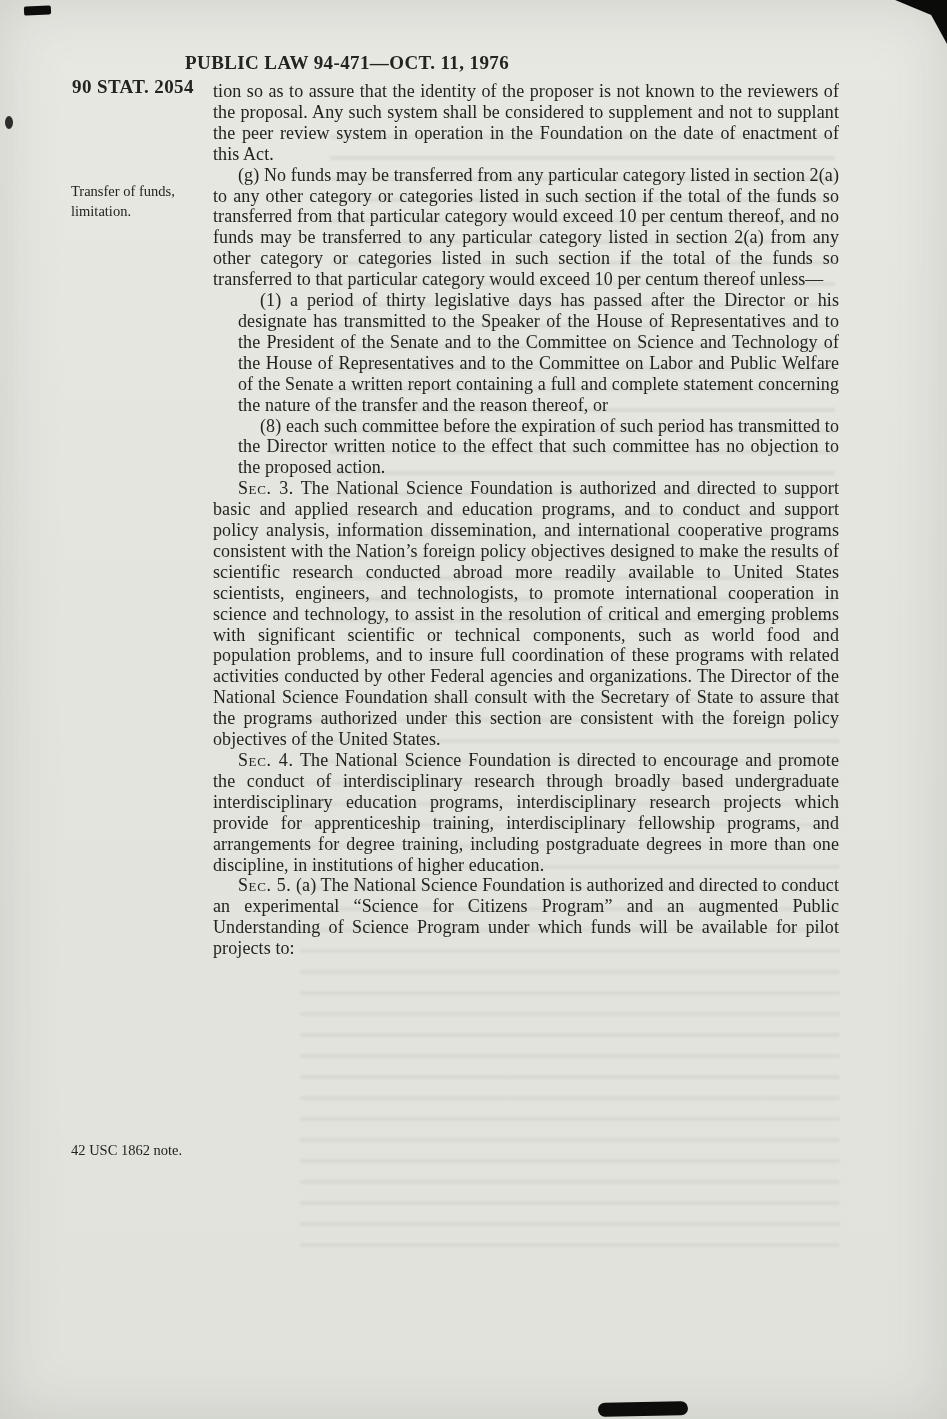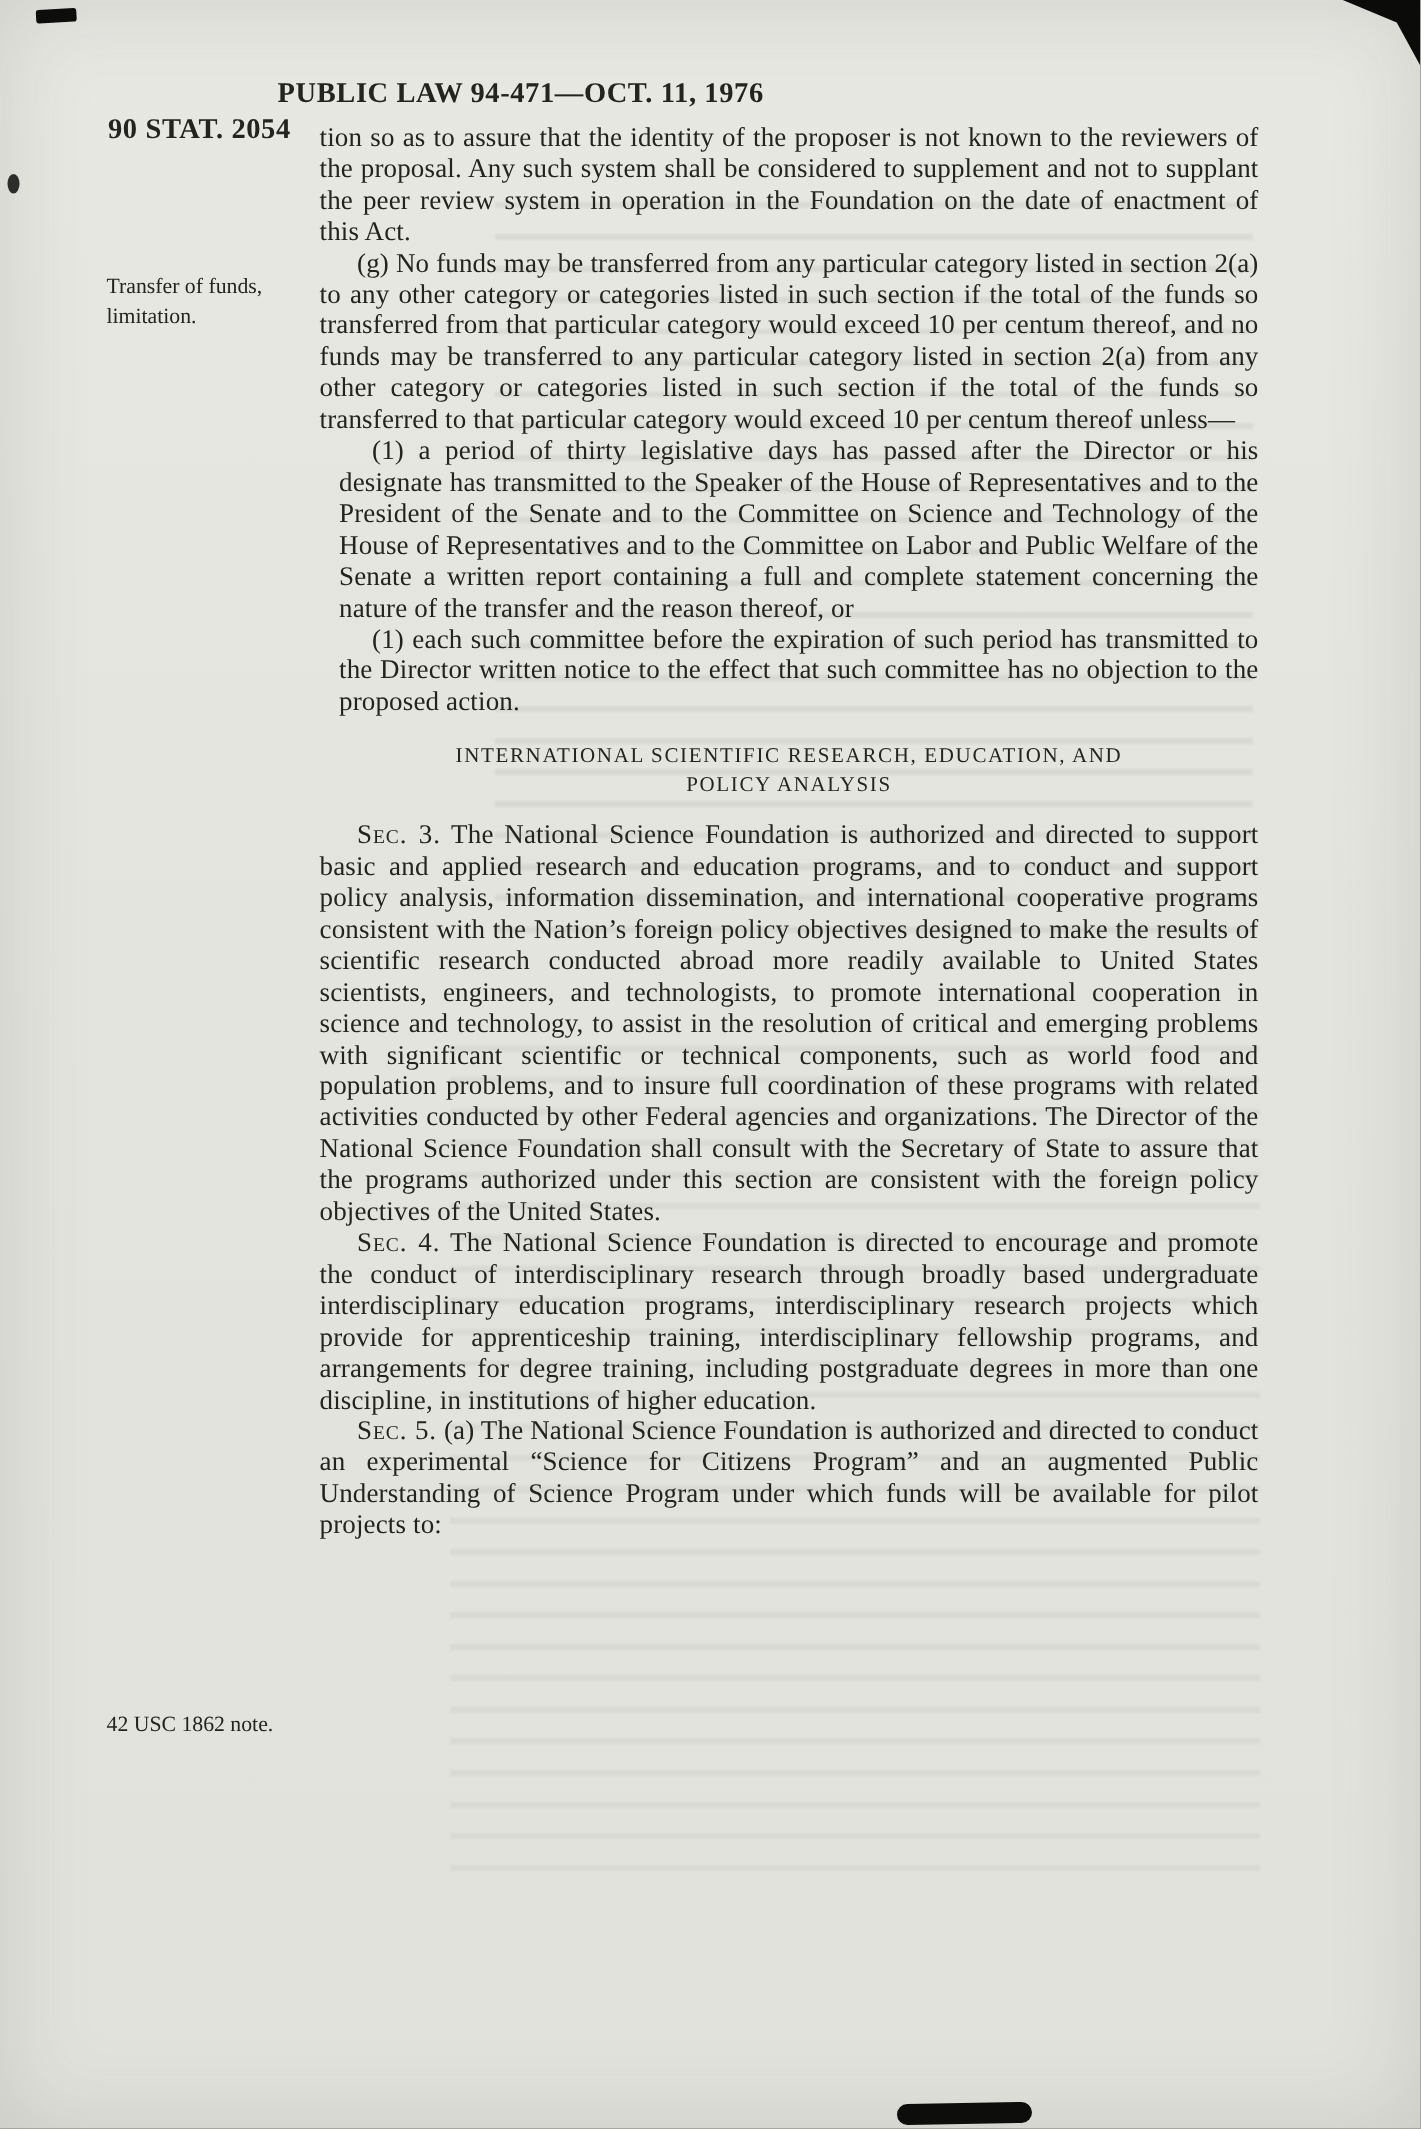--- a/index.html
+++ b/index.html
@@ -40,21 +40,21 @@
   .mn-3 { top:1141px; }
 
   
   .main {
     position:absolute; left:213px; top:81px; width:626px;
     font-size:18px; line-height:20.9px;
     text-align:justify; letter-spacing:0.1px;
   }
   .para { margin:0; text-indent:25px; }
   .para.noindent { text-indent:0; }
-  .clause { margin-left:13px; text-indent:22px; }
+  .clause { margin-left:25px; text-indent:22px; }
   .sec-label { font-variant:small-caps; letter-spacing:0.6px; }
   .center-head {
     font-weight:normal; font-size:14px; line-height:18.5px;
     text-align:center; letter-spacing:1.1px;
     max-width:452px; margin:18px auto 13px auto;
   }
   .center-head.single { max-width:none; margin:20px auto 14px auto; }
 </style>
 </head>
 <body>
@@ -77,23 +77,22 @@
   <p class="margin-note mn-3">42 USC 1862 note.</p>
 
   <main class="main">
 
     <p class="para noindent">tion so as to assure that the identity of the proposer is not known to the reviewers of the proposal. Any such system shall be considered to supplement and not to supplant the peer review system in operation in the Foundation on the date of enactment of this Act.</p>
 
     <p class="para">(g) No funds may be transferred from any particular category listed in section 2(a) to any other category or categories listed in such section if the total of the funds so transferred from that particular category would exceed 10 per centum thereof, and no funds may be transferred to any particular category listed in section 2(a) from any other category or categories listed in such section if the total of the funds so transferred to that particular category would exceed 10 per centum thereof unless—</p>
 
     <p class="para clause">(1) a period of thirty legislative days has passed after the Director or his designate has transmitted to the Speaker of the House of Representatives and to the President of the Senate and to the Committee on Science and Technology of the House of Representatives and to the Committee on Labor and Public Welfare of the Senate a written report containing a full and complete statement concerning the nature of the transfer and the reason thereof, or</p>
 
-    <p class="para clause">(1) each such committee before the expiration of such period has transmitted to the Director written notice to the effect that such committee has no objection to the proposed action.</p>
+    <p class="para clause">(8) each such committee before the expiration of such period has transmitted to the Director written notice to the effect that such committee has no objection to the proposed action.</p>
 
-    <h2 class="center-head">INTERNATIONAL SCIENTIFIC RESEARCH, EDUCATION, AND POLICY ANALYSIS</h2>
 
     <p class="para"><span class="sec-label">Sec. 3.</span> <span>The National Science Foundation is authorized and directed to support basic and applied research and education programs, and to conduct and support policy analysis, information dissemination, and international cooperative programs consistent with the Nation’s foreign policy objectives designed to make the results of scientific research conducted abroad more readily available to United States scientists, engineers, and technologists, to promote international cooperation in science and technology, to assist in the resolution of critical and emerging problems with significant scientific or technical components, such as world food and population problems, and to insure full coordination of these programs with related activities conducted by other Federal agencies and organizations. The Director of the National Science Foundation shall consult with the Secretary of State to assure that the programs authorized under this section are consistent with the foreign policy objectives of the United States.</span></p>
 
 
     <p class="para"><span class="sec-label">Sec. 4.</span> <span>The National Science Foundation is directed to encourage and promote the conduct of interdisciplinary research through broadly based undergraduate interdisciplinary education programs, interdisciplinary research projects which provide for apprenticeship training, interdisciplinary fellowship programs, and arrangements for degree training, including postgraduate degrees in more than one discipline, in institutions of higher education.</span></p>
 
 
     <p class="para"><span class="sec-label">Sec. 5.</span> <span>(a) The National Science Foundation is authorized and directed to conduct an experimental “Science for Citizens Program” and an augmented Public Understanding of Science Program under which funds will be available for pilot projects to:</span></p>
 
   </main>

